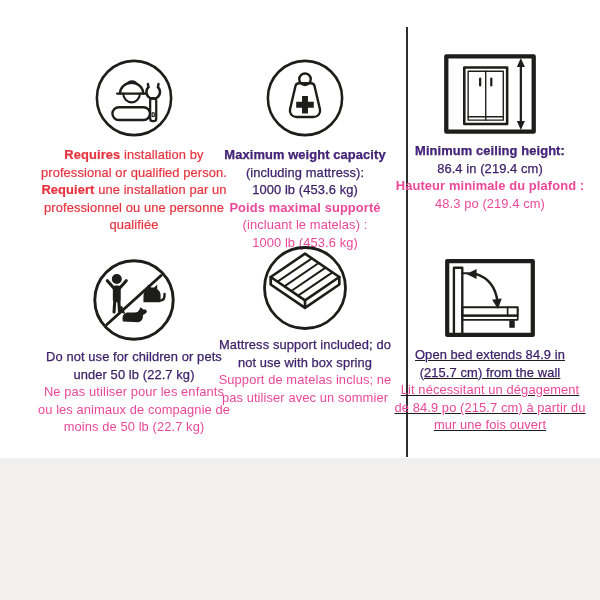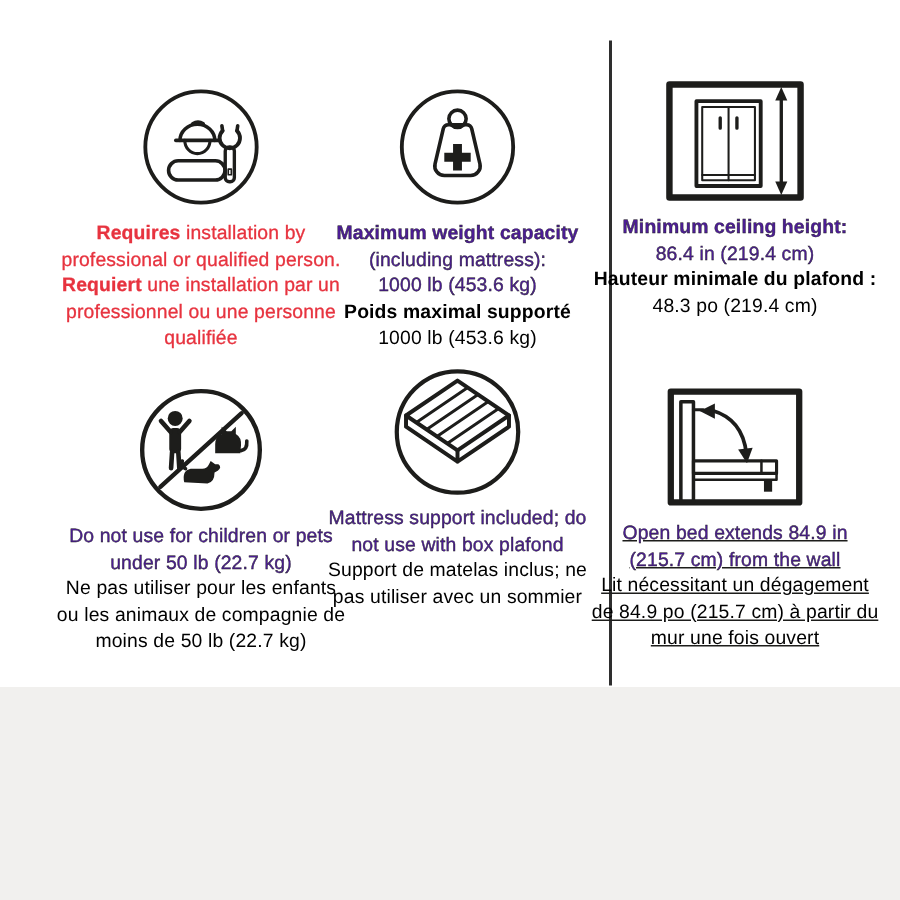--- a/index.html
+++ b/index.html
@@ -20,21 +20,21 @@
   #cell-0{left:36px; top:52px; width:196px;}
   #cell-1{left:212px;top:52px; width:186px;}
   #cell-2{left:404px;top:48px; width:172px;}
   #cell-3{left:36px; top:254px;width:196px;}
   #cell-4{left:212px;top:242px;width:186px;}
   #cell-5{left:404px;top:252px;width:172px;text-decoration:underline;}
   .icon-box{height:92px;display:flex;align-items:center;justify-content:center;margin-bottom:2px;}
   .lines{font-size:12.9px;line-height:17.6px;letter-spacing:.1px;}
   .line{white-space:nowrap;}
   .line.en{color:#4c1d95;-webkit-text-stroke:.25px #1d1d1b;}
-  .line.fr{color:#000000;}
+  .line.fr{color:#ec4899;}
   .line.red{color:#e7333f;-webkit-text-stroke:.2px #e7333f;}
   .line b{font-weight:bold;}
 
   
   .bottom{position:absolute;left:0;top:458px;width:600px;height:142px;background:#f1f0ee;}
 
   svg{display:block;}
   .stk{fill:none;stroke:#1d1d1b;stroke-linecap:round;stroke-linejoin:round;}
   .fil{fill:#1d1d1b;stroke:none;}
 </style>
@@ -76,20 +76,21 @@
         <circle class="stk" cx="50" cy="26.5" r="7.2" stroke-width="3"></circle>
         <path class="stk" d="M42.5,31.5 h15 a4.5,4.5 0 0 1 4.4,3.5 l6.8,29 a8,8 0 0 1 -7.8,9.8 h-21.8 a8,8 0 0 1 -7.8,-9.8 l6.8,-29 a4.5,4.5 0 0 1 4.4,-3.5 z" stroke-width="3"></path>
         <path d="M50,47.5 v22 M39,58.5 h22" stroke="#1d1d1b" stroke-width="7.4" fill="none"></path>
       </svg>
     </div>
     <div class="lines">
         <div class="line en"><b>Maximum weight capacity</b></div>
         <div class="line en"><span>(including mattress):</span></div>
         <div class="line en"><span>1000 lb (453.6 kg)</span></div>
         <div class="line fr"><b>Poids maximal supporté</b></div>
+        <div class="line fr"><span>(incluant le matelas) :</span></div>
         <div class="line fr"><span>1000 lb (453.6 kg)</span></div>
       </div>
   </div>
 
   <div class="cell" id="cell-2">
     <div class="icon-box">
       <svg width="96" height="84" viewBox="0 0 112 98">
         <rect class="stk" x="5" y="5" width="102" height="88" stroke-width="5"></rect>
         <rect class="stk" x="26" y="18" width="50" height="66" stroke-width="3"></rect>
         <rect class="stk" x="30.5" y="22.5" width="41" height="57" stroke-width="1.6"></rect>
@@ -144,21 +145,21 @@
         <circle class="stk" cx="50" cy="50" r="46" stroke-width="3.2"></circle>
         <g clip-path="url(#clipSup)">
           <path class="stk" d="M50,11 L89,37.5 50,64 11,37.5 Z" stroke-width="3"></path>
           <path class="stk" d="M18.8,42.8 L57.8,16.3 M26.6,48.1 L65.6,21.6 M34.4,53.4 L73.4,26.9 M42.2,58.7 L81.2,32.2" stroke-width="2.2"></path>
           <path class="stk" d="M11,37.5 v8.5 L50,72.5 89,46 v-8.5 M50,64 v8.5" stroke-width="3"></path>
         </g>
       </svg>
     </div>
     <div class="lines">
         <div class="line en"><span>Mattress support included; do</span></div>
-        <div class="line en"><span>not use with box plafond</span></div>
+        <div class="line en"><span>not use with box spring</span></div>
         <div class="line fr"><span>Support de matelas inclus; ne</span></div>
         <div class="line fr"><span>pas utiliser avec un sommier</span></div>
       </div>
   </div>
 
   <div class="cell" id="cell-5">
     <div class="icon-box">
       <svg width="94" height="84" viewBox="0 0 112 98">
         <rect class="stk" x="5" y="5" width="102" height="88" stroke-width="5"></rect>
         <rect class="stk" x="13" y="13" width="10" height="80" stroke-width="2.8"></rect>

